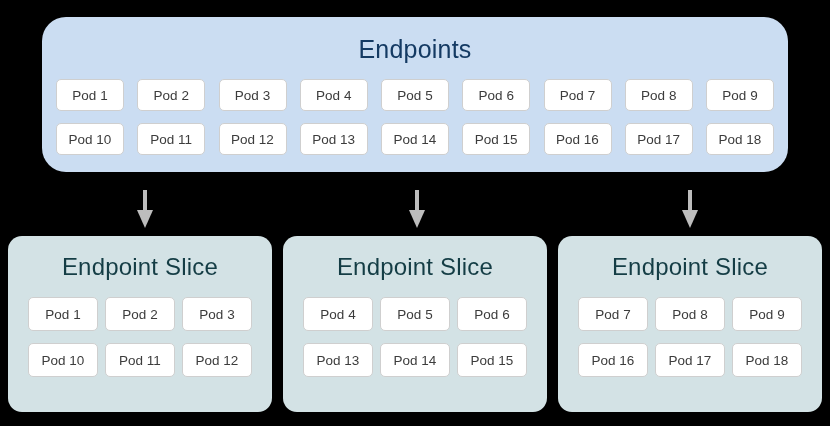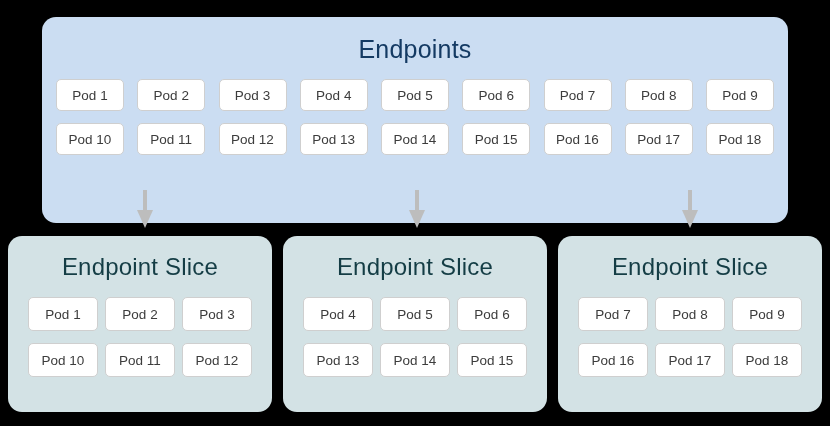--- a/index.html
+++ b/index.html
@@ -18,23 +18,23 @@
     height: 426px;
     background: #000000;
   }
 
   
   .endpoints-box {
     position: absolute;
     left: 42px;
     top: 17px;
     width: 746px;
-    height: 206px;
+    height: 155px;
     background: #cbddf2;
-    border-radius: 14px;
+    border-radius: 24px;
   }
 
   .endpoints-title {
     position: absolute;
     left: 0;
     top: 18px;
     width: 100%;
     text-align: center;
     font-size: 25px;
     font-weight: 400;

